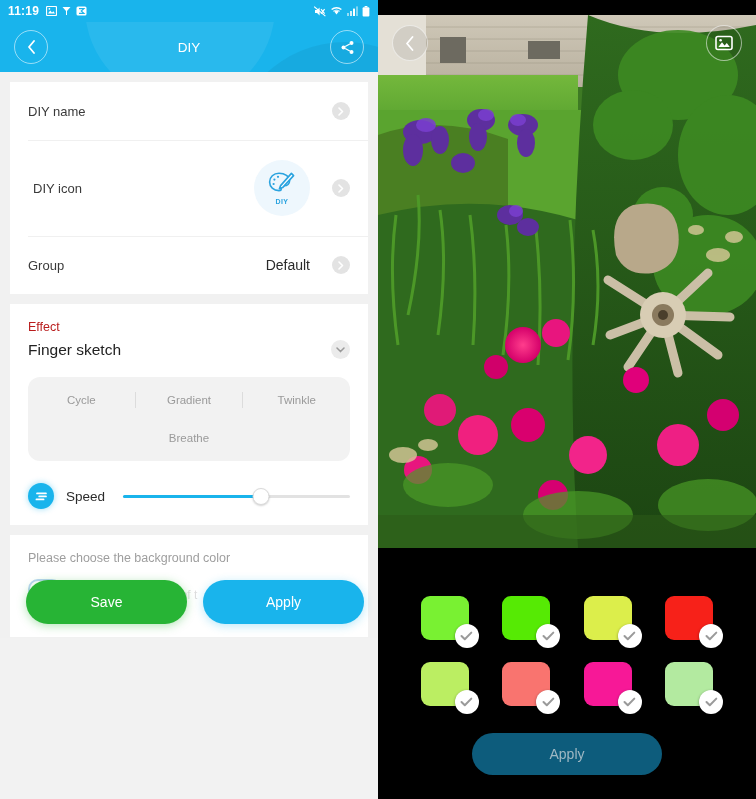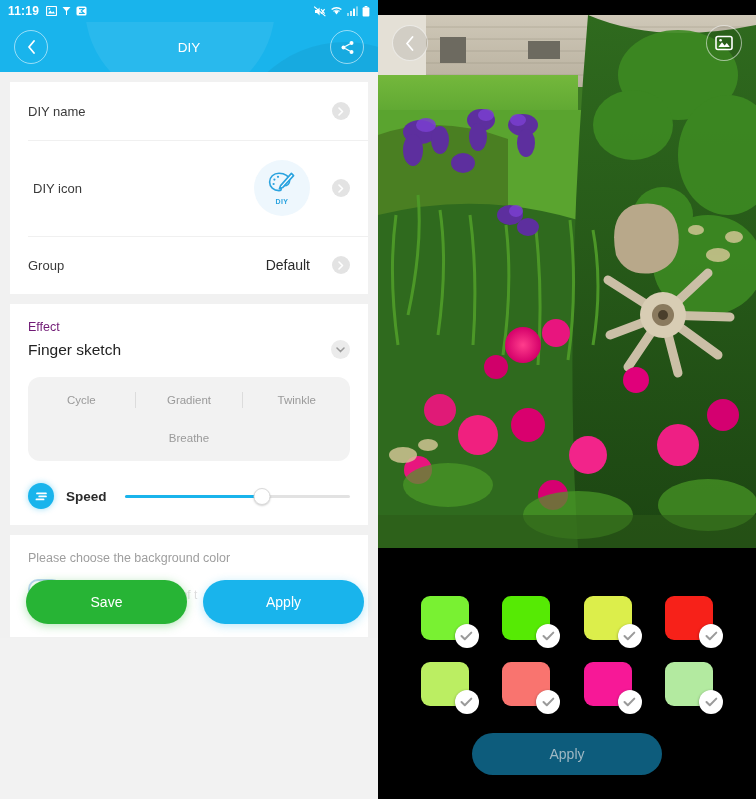--- a/index.html
+++ b/index.html
@@ -91,21 +91,21 @@
   .diy-badge {
     width:56px; height:56px; border-radius:50%;
     background:#eef7fd;
     display:flex; flex-direction:column;
     align-items:center; justify-content:center;
     gap:1px;
   }
   .diy-badge-text { font-size:7px; color:#2aa3df; font-weight:bold; letter-spacing:.4px; }
 
   .effect-card { padding:16px 18px 16px 18px; }
-  .effect-label { font-size:12.5px; color:#701a75; margin-bottom:6px; }
+  .effect-label { font-size:12.5px; color:#b91c1c; margin-bottom:6px; }
   .effect-name-row { display:flex; align-items:center; }
   .effect-name { font-size:15.5px; color:#222; }
   .effect-caret {
     margin-left:auto;
     width:19px; height:19px; border-radius:50%;
     background:#ebebeb;
     display:flex; align-items:center; justify-content:center;
     cursor:pointer;
   }
 
@@ -147,21 +147,21 @@
     margin-top:22px;
     gap:12px;
   }
   .speed-ico {
     width:26px; height:26px; border-radius:50%;
     background:#19b4ec;
     display:flex; align-items:center; justify-content:center;
     box-shadow:0 0 6px rgba(25,180,236,.45);
     flex:0 0 26px;
   }
-  .speed-label { font-size:13.5px; color:#2b2b2b;font-weight:bold; }
+  .speed-label { font-size:13.5px; color:#2b2b2b; }
   .slider {
     flex:1; height:18px; position:relative; display:flex; align-items:center;
     margin-left:6px; cursor:pointer;
   }
   .slider-track { position:absolute; left:0; right:0; height:3px; background:#e2e2e2; border-radius:2px; }
   .slider-fill { position:absolute; left:0; height:3px; background:#19b4ec; border-radius:2px; }
   .slider-thumb {
     position:absolute;
     width:17px; height:17px; border-radius:50%;
     background:#fff; border:1.5px solid #dadada;

